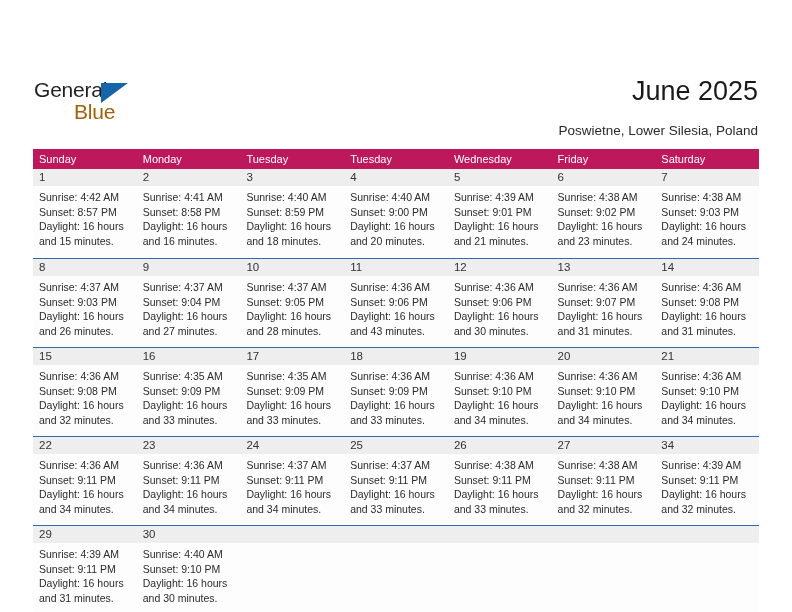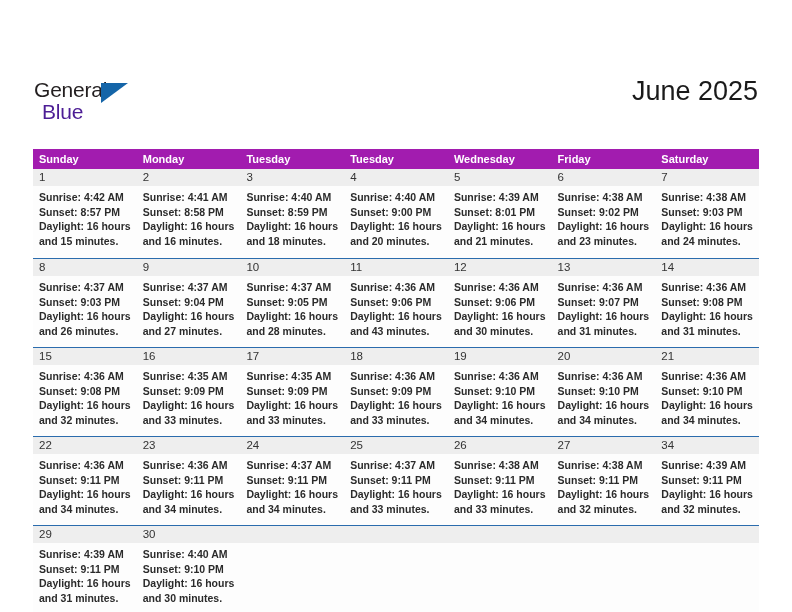--- a/index.html
+++ b/index.html
@@ -46,25 +46,25 @@
   .logo-tri {
     position: absolute;
     left: 67px;
     top: 5px;
     width: 0; height: 0;
     border-left: 27px solid #1565a8;
     border-bottom: 20px solid transparent;
   }
   .logo-blue {
     position: absolute;
-    left: 8px;
+    left: 40px;
     top: 22px;
     font-size: 21px;
     letter-spacing: -0.2px;
-    color: #4c1d95;
+    color: #a16207;
     font-family: "Liberation Sans", sans-serif;
   }
   .title {
     position: absolute;
     right: 34px;
     top: 32px;
     font-size: 27px;
     color: #1a1a1a;
     text-align: right;
     white-space: nowrap;
@@ -83,23 +83,22 @@
 
   
   .cal {
     position: absolute;
     left: 33px;
     top: 105px;
     width: 726px;
   }
   .cal-head {
     display: flex;
-    background: #a21caf;
+    background: #be185d;
     height: 20px;
-    font-weight: bold;
   }
   .cal-head .hcell {
     flex: 1 1 0;
     min-width: 0;
     color: #ffffff;
     font-size: 11px;
     line-height: 20px;
     padding-left: 6px;
     white-space: nowrap;
     overflow: hidden;
@@ -127,21 +126,20 @@
     position: absolute;
     left: 6px;
     top: 1px;
     font-size: 11.5px;
     color: #333333;
     line-height: 15px;
     font-family: "Liberation Sans", sans-serif;
   }
   .lines {
     padding: 4px 5px 0 6px;
-    font-weight: bold;
   }
   .lines div {
     font-size: 10.5px;
     line-height: 14.6px;
     color: #2b2b2b;
     white-space: nowrap;
     font-family: "Liberation Sans", sans-serif;
   }
 </style>
 </head>
@@ -151,20 +149,21 @@
 
   <div class="top">
 
     <div class="logo">
       <span class="logo-general">General</span>
       <span class="logo-tri"></span>
       <span class="logo-blue">Blue</span>
     </div>
 
     <div class="title">June 2025</div>
+    <div class="subtitle">Poswietne, Lower Silesia, Poland</div>
   </div>
 
   <div class="cal">
 
     <div class="cal-head">
       <div class="hcell">Sunday</div>
       <div class="hcell">Monday</div>
       <div class="hcell">Tuesday</div>
       <div class="hcell">Tuesday</div>
       <div class="hcell">Wednesday</div>
@@ -211,21 +210,21 @@
             <div>Sunset: 9:00 PM</div>
             <div>Daylight: 16 hours</div>
             <div>and 20 minutes.</div>
           </div>
         </div>
       <div class="cell">
           <div class="daynum-band"></div>
           <span class="daynum">5</span>
           <div class="lines">
             <div>Sunrise: 4:39 AM</div>
-            <div>Sunset: 8:01 PM</div>
+            <div>Sunset: 9:01 PM</div>
             <div>Daylight: 16 hours</div>
             <div>and 21 minutes.</div>
           </div>
         </div>
       <div class="cell">
           <div class="daynum-band"></div>
           <span class="daynum">6</span>
           <div class="lines">
             <div>Sunrise: 4:38 AM</div>
             <div>Sunset: 9:02 PM</div>

